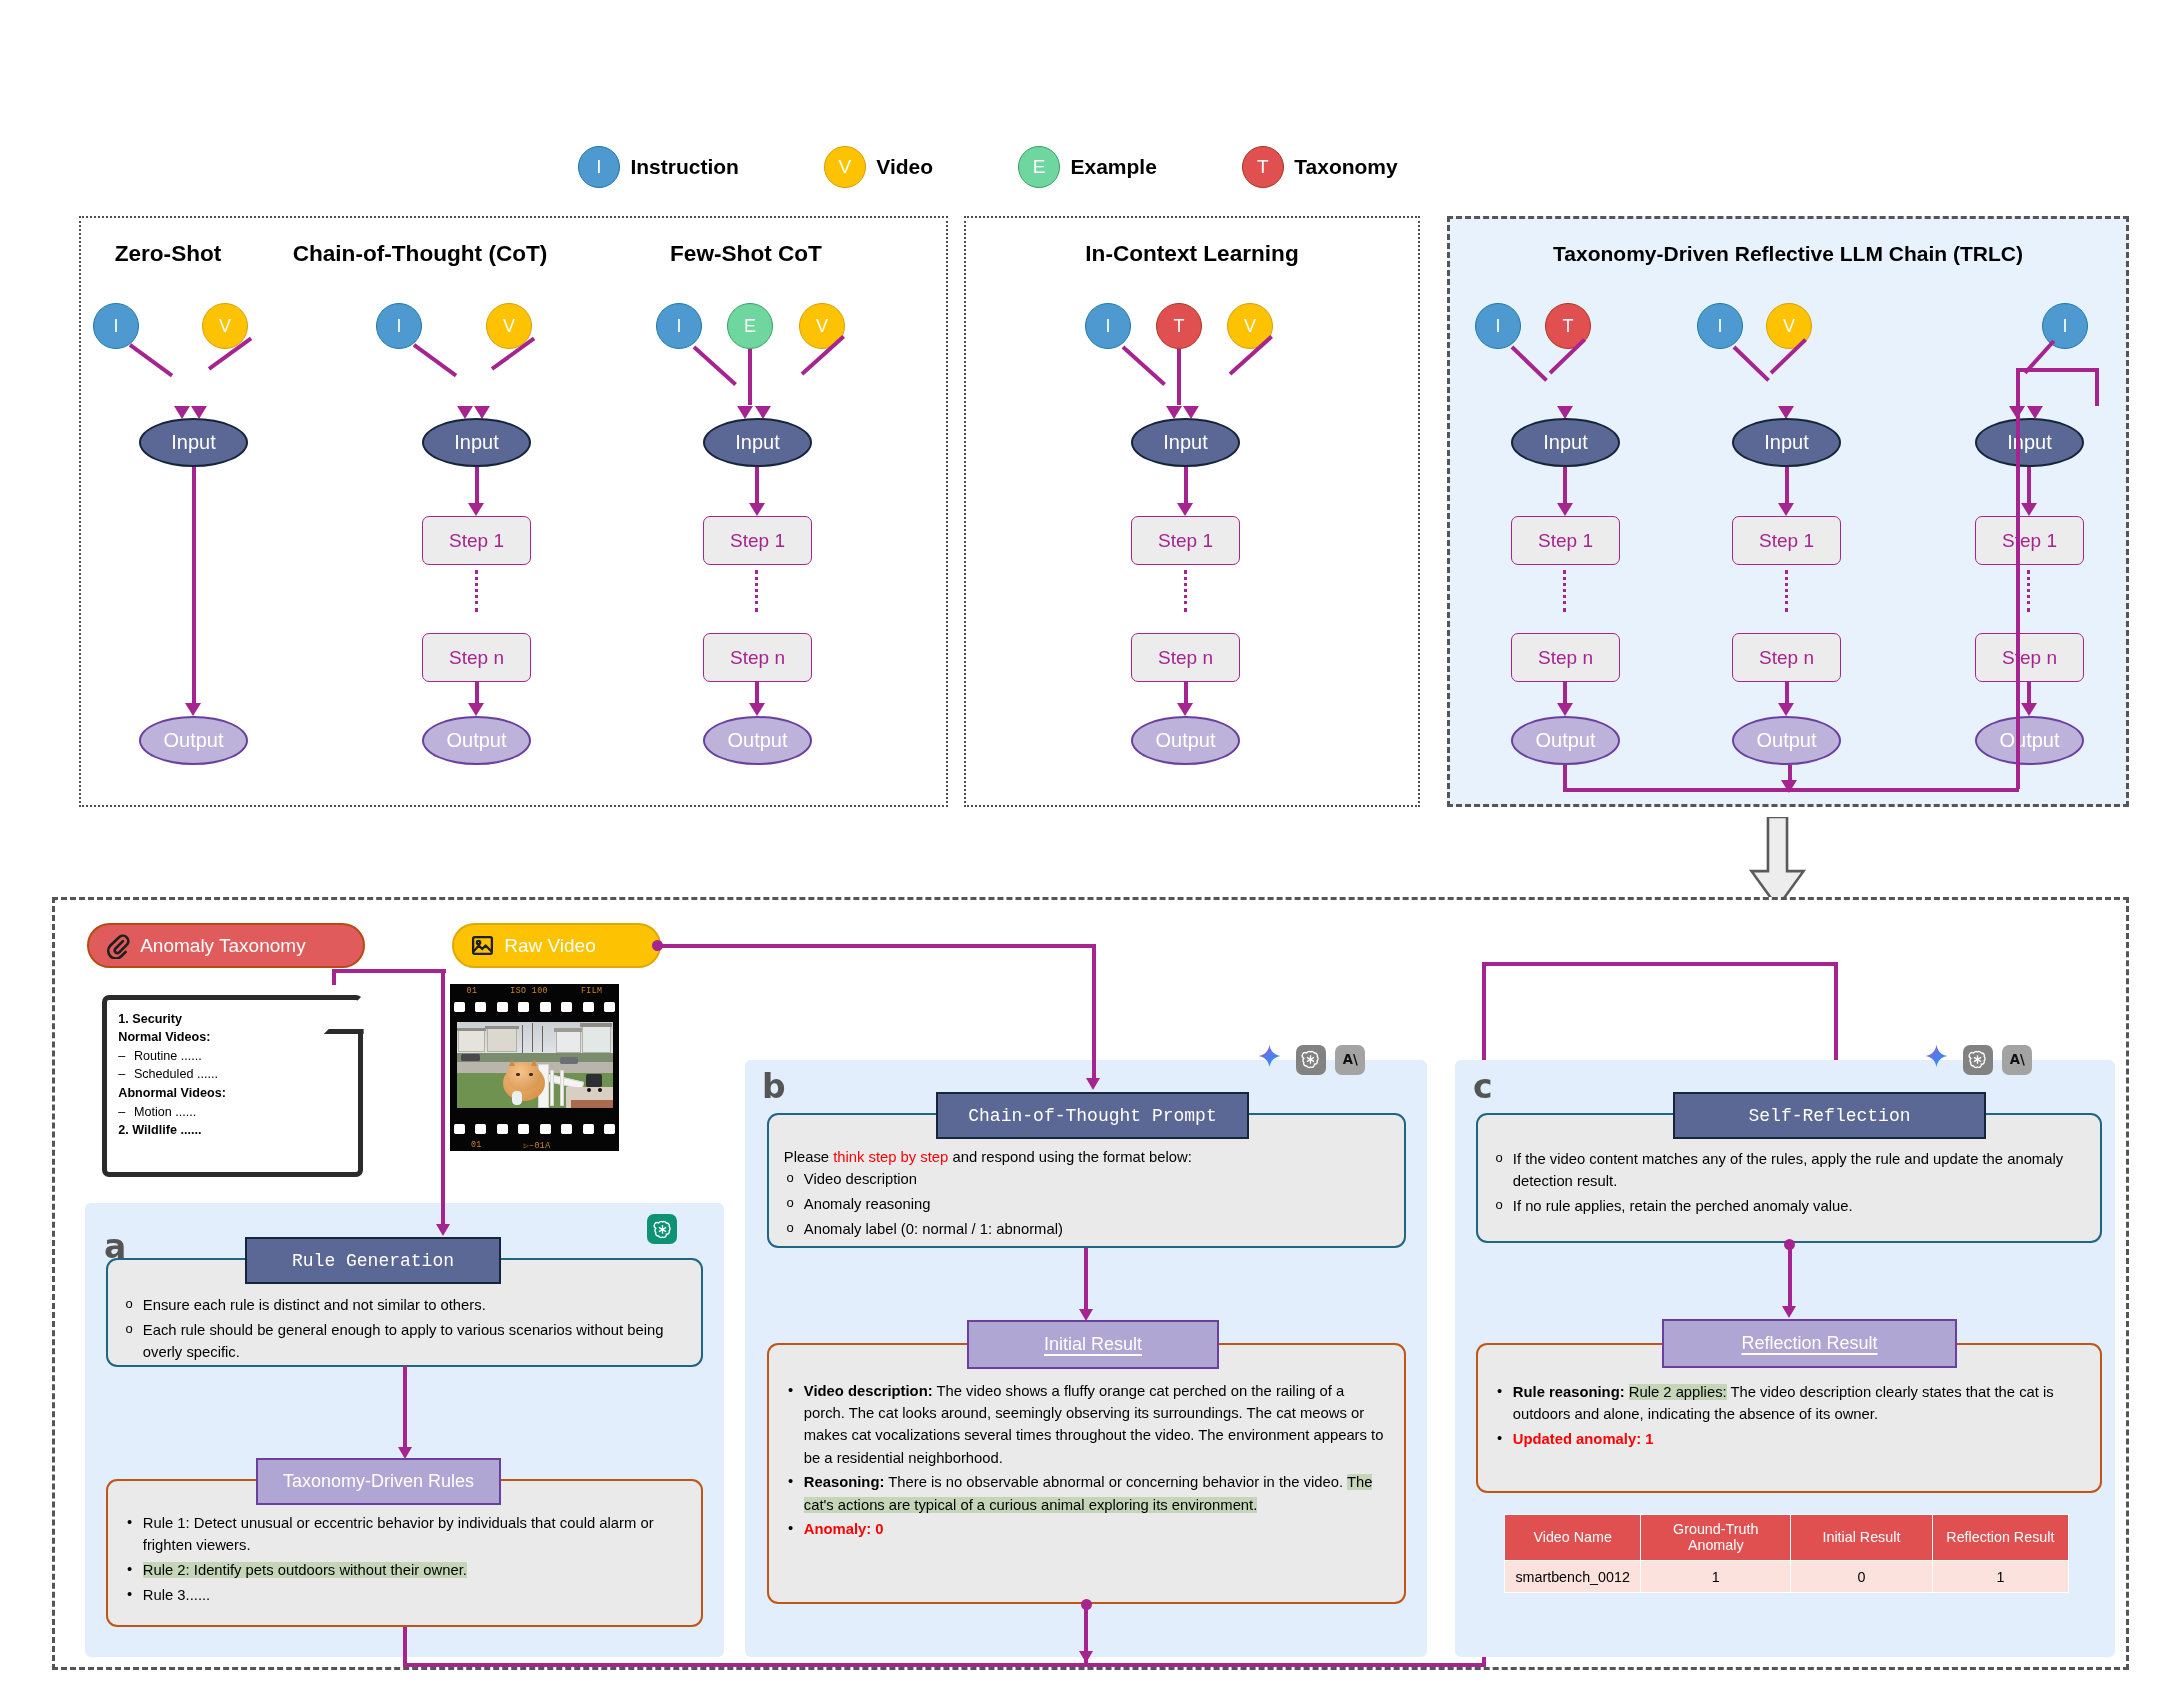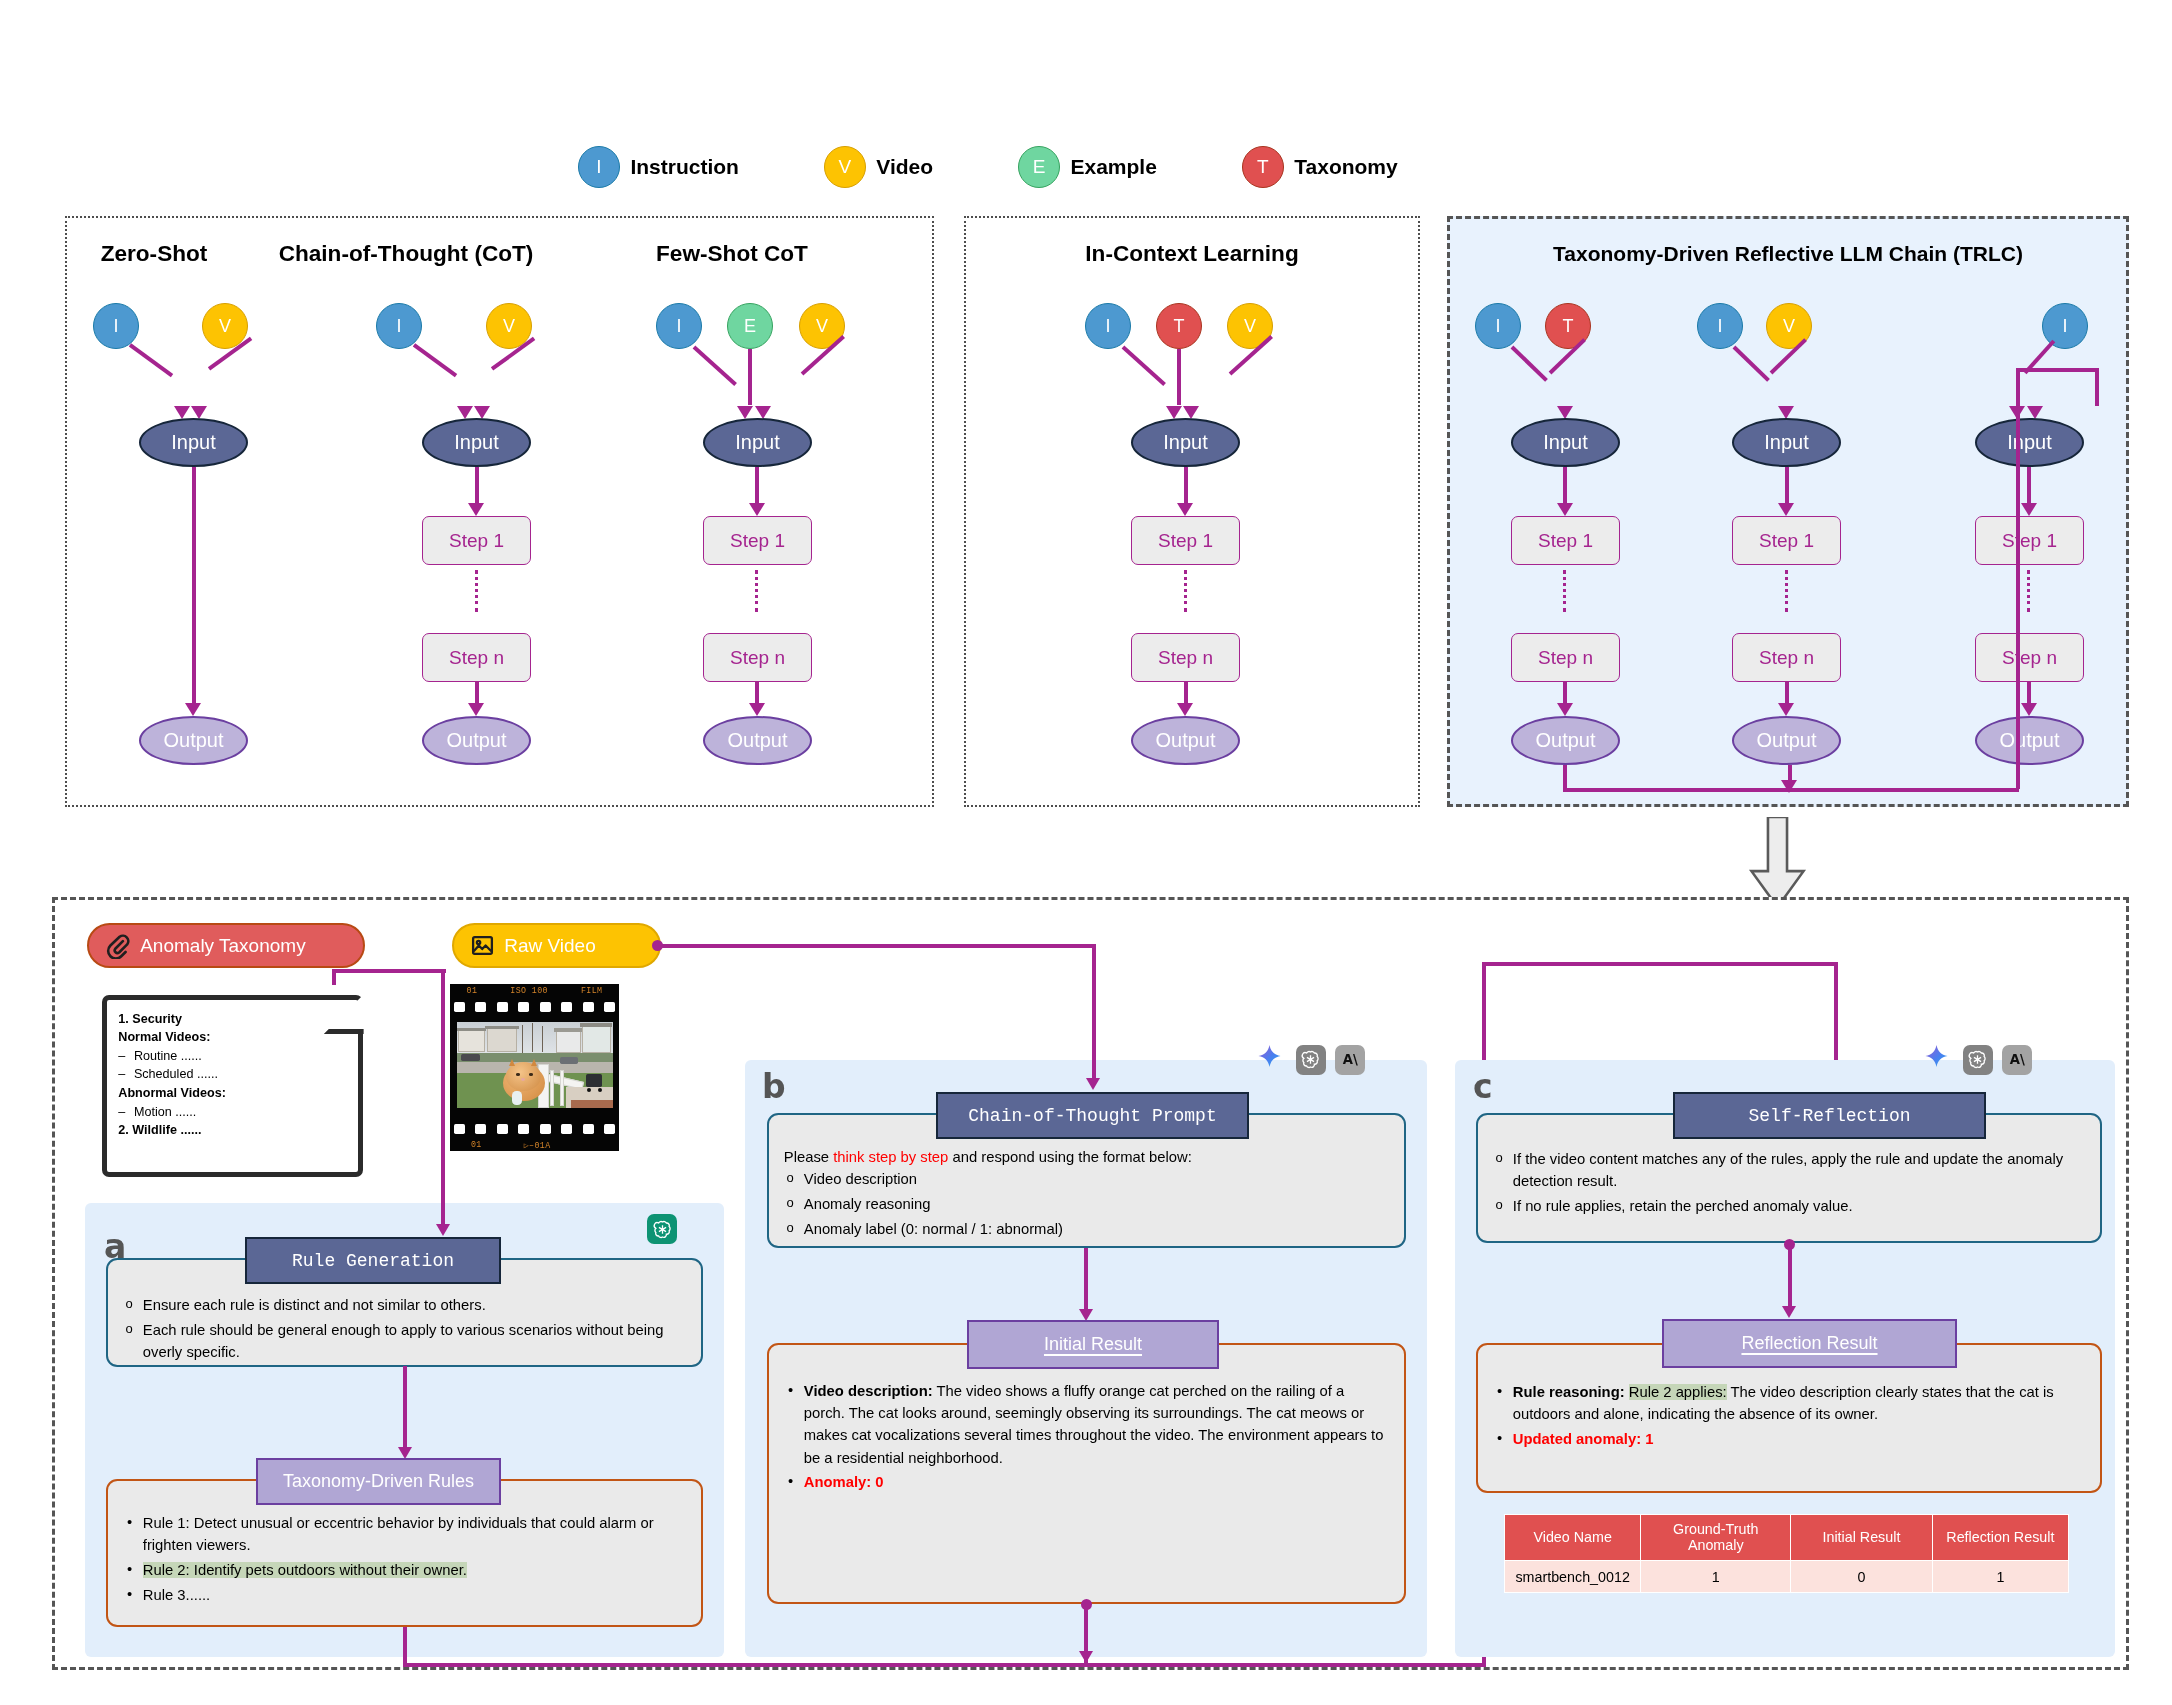--- a/index.html
+++ b/index.html
@@ -136,21 +136,21 @@
   <div class="legend-item">
     <div class="legend-dot" style="background:#6fd6a0;border:1.7px solid #35a35f;">E</div>
     <div class="legend-label">Example</div>
   </div>
   <div class="legend-item">
     <div class="legend-dot" style="background:#e05050;border:1.7px solid #a8341f;">T</div>
     <div class="legend-label">Taxonomy</div>
   </div>
 </div>
 
-<div class="panel panel-dotted" style="left:65px;top:216px;width:869px;height:591px;">
+<div class="panel panel-dotted" style="left:79px;top:216px;width:869px;height:591px;">
   <div class="panel-title" style="left:-26px;top:22.6px;width:226px;">Zero-Shot</div>
   <div class="panel-title" style="left:165px;top:22.6px;width:348px;">Chain-of-Thought (CoT)</div>
   <div class="panel-title" style="left:513px;top:22.6px;width:304px;">Few-Shot CoT</div>
 </div>
 
 <div>
   <div class="node-small" style="left:93px;top:303px;background:#4d99d0;border:1.7px solid #1a7aa8;">I</div>
   <div class="node-small" style="left:202px;top:303px;background:#fdc302;border:1.7px solid #d79f00;">V</div>
   <div class="diag" style="left:130px;top:343px;width:52px;transform:rotate(36deg);"></div>
   <div class="diag" style="left:209px;top:367px;width:52px;transform:rotate(-36deg);"></div>
@@ -488,20 +488,23 @@
 <div class="bl" style="left:1084px;top:1248px;width:3.9px;height:63px;"></div>
 <div class="bl-arrow-d" style="left:1079px;top:1309px;"></div>
 
 <div class="hdrbox hdr-purple hdr-underline" style="left:967px;top:1320px;width:252px;height:49px;">Initial Result</div>
 <div class="bubble bubble-orange" style="left:767px;top:1343px;width:639px;height:261px;">
   <div class="bubble-inner" style="padding-top:35px;">
     <div class="bi dot">
       <span class="b">Video description:</span><span> The video shows a fluffy orange cat perched on the railing of a porch. The cat looks around, seemingly observing its surroundings. The cat meows or makes cat vocalizations several times throughout the video. The environment appears to be a residential neighborhood.</span>
     </div>
     <div class="bi dot">
+      <span class="b">Reasoning:</span><span> There is no observable abnormal or concerning behavior in the video. </span><span class="hl">The cat's actions are typical of a curious animal exploring its environment.</span>
+    </div>
+    <div class="bi dot">
       <span class="redb">Anomaly: 0</span>
     </div>
   </div>
 </div>
 
 <div class="bl-dot" style="left:1081px;top:1599px;"></div>
 <div class="bl" style="left:1084px;top:1603px;width:3.9px;height:63px;"></div>
 <div class="bl-arrow-d" style="left:1079px;top:1651px;"></div>
 
 <div class="subpanel" style="left:1455px;top:1060px;width:660px;height:597px;border-radius:6px;"></div>

